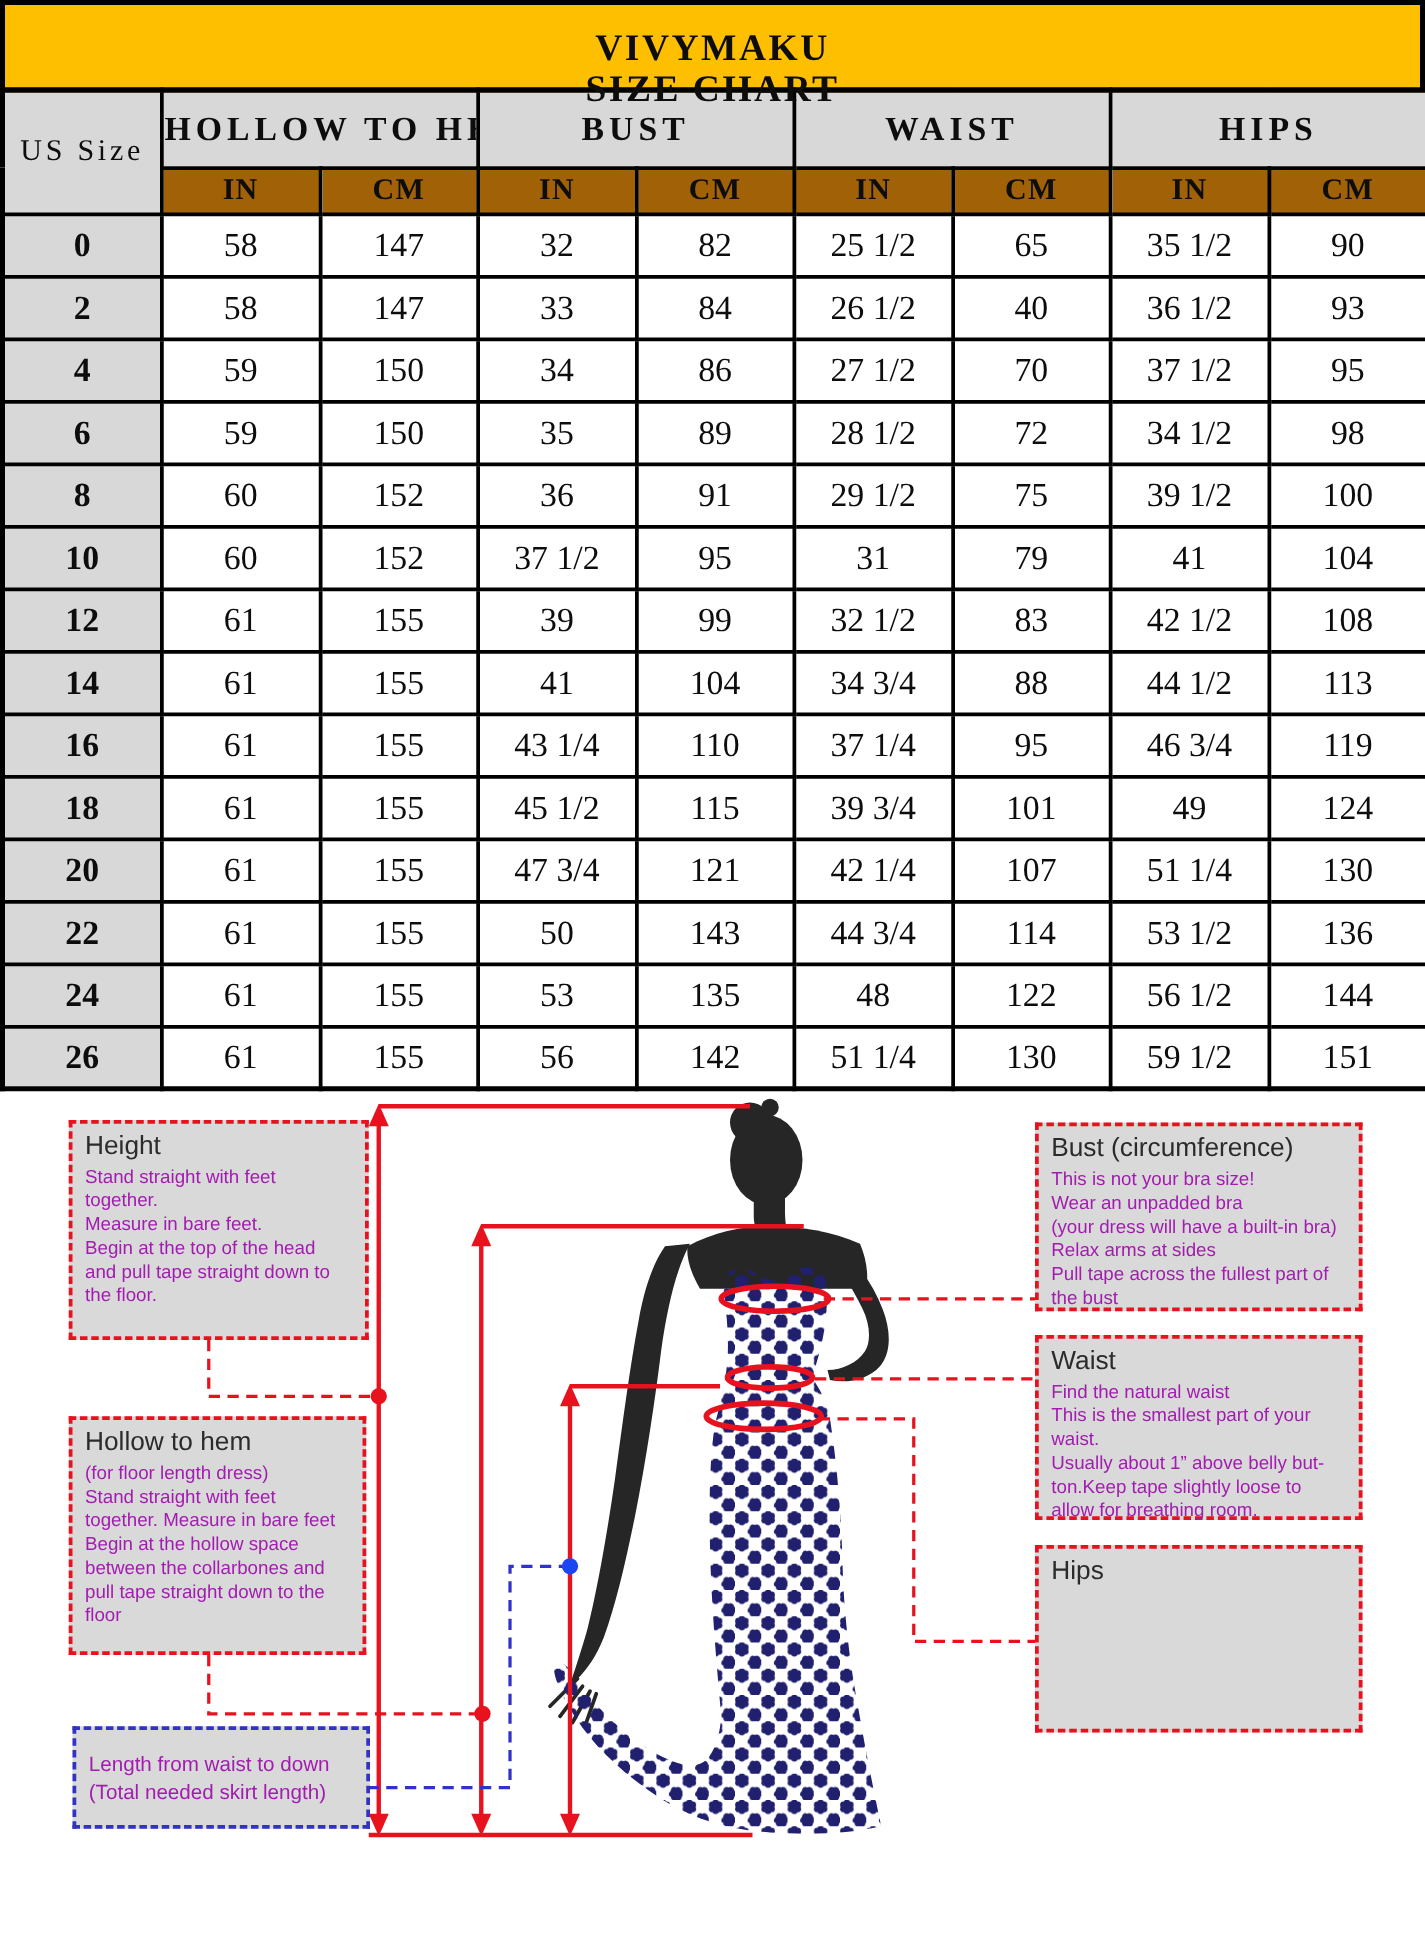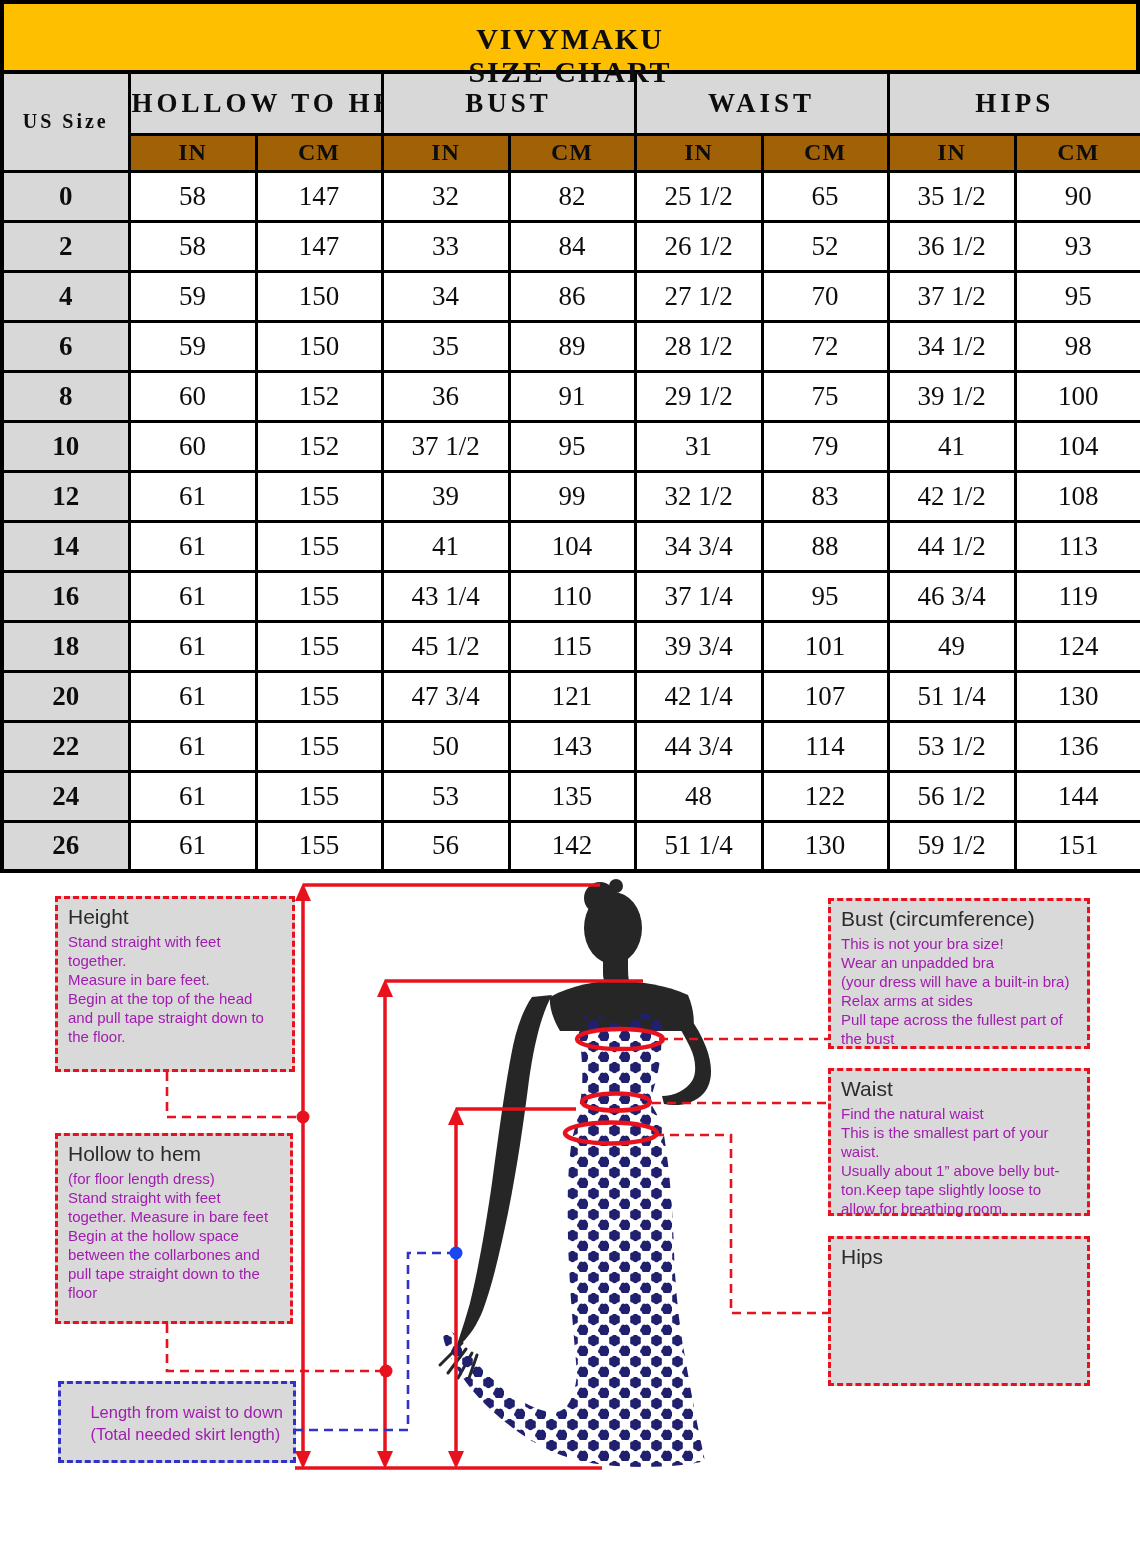--- a/index.html
+++ b/index.html
@@ -10,39 +10,39 @@
              border:4px solid #000;text-align:center;padding-top:18px;}
   .title-line{font-size:30px;font-weight:bold;letter-spacing:2px;line-height:33px;color:#0d0d0d;}
   
   table.size-table{width:1140px;border-collapse:collapse;table-layout:fixed;
                    margin-top:-4px;border:4px solid #000;}
   .size-table th,.size-table td{border:3px solid #000;text-align:center;vertical-align:middle;
                    color:#0d0d0d;overflow:hidden;white-space:nowrap;}
   .group-header-row{height:62px;}
   .unit-row{height:37px;}
   .size-table tbody tr{height:50px;}
-  .size-th{background:#D8D8D8;font-size:20px;font-weight:bold;letter-spacing:3px;}
+  .size-th{background:#D8D8D8;font-size:24px;font-weight:normal;letter-spacing:3px;}
   .group-th{background:#D8D8D8;font-size:27px;font-weight:bold;letter-spacing:4px;}
   .unit-th{background:#a16207;font-size:24px;font-weight:bold;letter-spacing:1px;}
   .unit-th.cm-sep{border-left:3px solid #fff;margin-top:26px;}
   .size-table tbody th.size-cell{background:#D8D8D8;font-size:27px;font-weight:bold;}
   .size-table tbody td{background:#fff;font-size:27px;font-weight:normal;}
   
   .diagram{position:relative;width:956px;height:620px;}
   .diagram svg{position:absolute;left:0;top:0;pointer-events:none;}
   .ibox{position:absolute;box-sizing:border-box;background:#D9D9D9;
         border:3px dashed #E8121F;padding:5px 10px 4px;
         font-family:"Liberation Sans","DejaVu Sans",sans-serif;}
   .box-title{font-size:21px;font-weight:normal;color:#2b2b2b;margin:1px 0 3px;}
   .box-line{font-size:15px;line-height:19px;color:#a21caf;}
   .ibox.blue-box{border-color:#3232C8;display:flex;flex-direction:column;justify-content:center;}
   .blue-box .box-line{font-size:16.5px;line-height:22px;}
   #box-height{left:55px;top:23px;width:240px;height:176px;}
   #box-hollow{left:55px;top:260px;width:238px;height:191px;}
-  #box-length{left:58px;top:508px;width:238px;height:82px;align-items:flex-end;}
+  #box-length{left:58px;top:508px;width:238px;height:82px;}
   #box-bust{left:828px;top:25px;width:262px;height:151px;}
   #box-waist{left:828px;top:195px;width:262px;height:148px;}
   #box-hips{left:828px;top:363px;width:262px;height:150px;}
 </style>
 </head>
 <body>
 
 <div class="page">
 
   <div class="title-bar">
@@ -93,21 +93,21 @@
           <td>35 1/2</td>
           <td>90</td>
         </tr>
         <tr>
           <th class="size-cell">2</th>
           <td>58</td>
           <td>147</td>
           <td>33</td>
           <td>84</td>
           <td>26 1/2</td>
-          <td>52</td>
+          <td>40</td>
           <td>36 1/2</td>
           <td>93</td>
         </tr>
         <tr>
           <th class="size-cell">4</th>
           <td>59</td>
           <td>150</td>
           <td>34</td>
           <td>86</td>
           <td>27 1/2</td>

